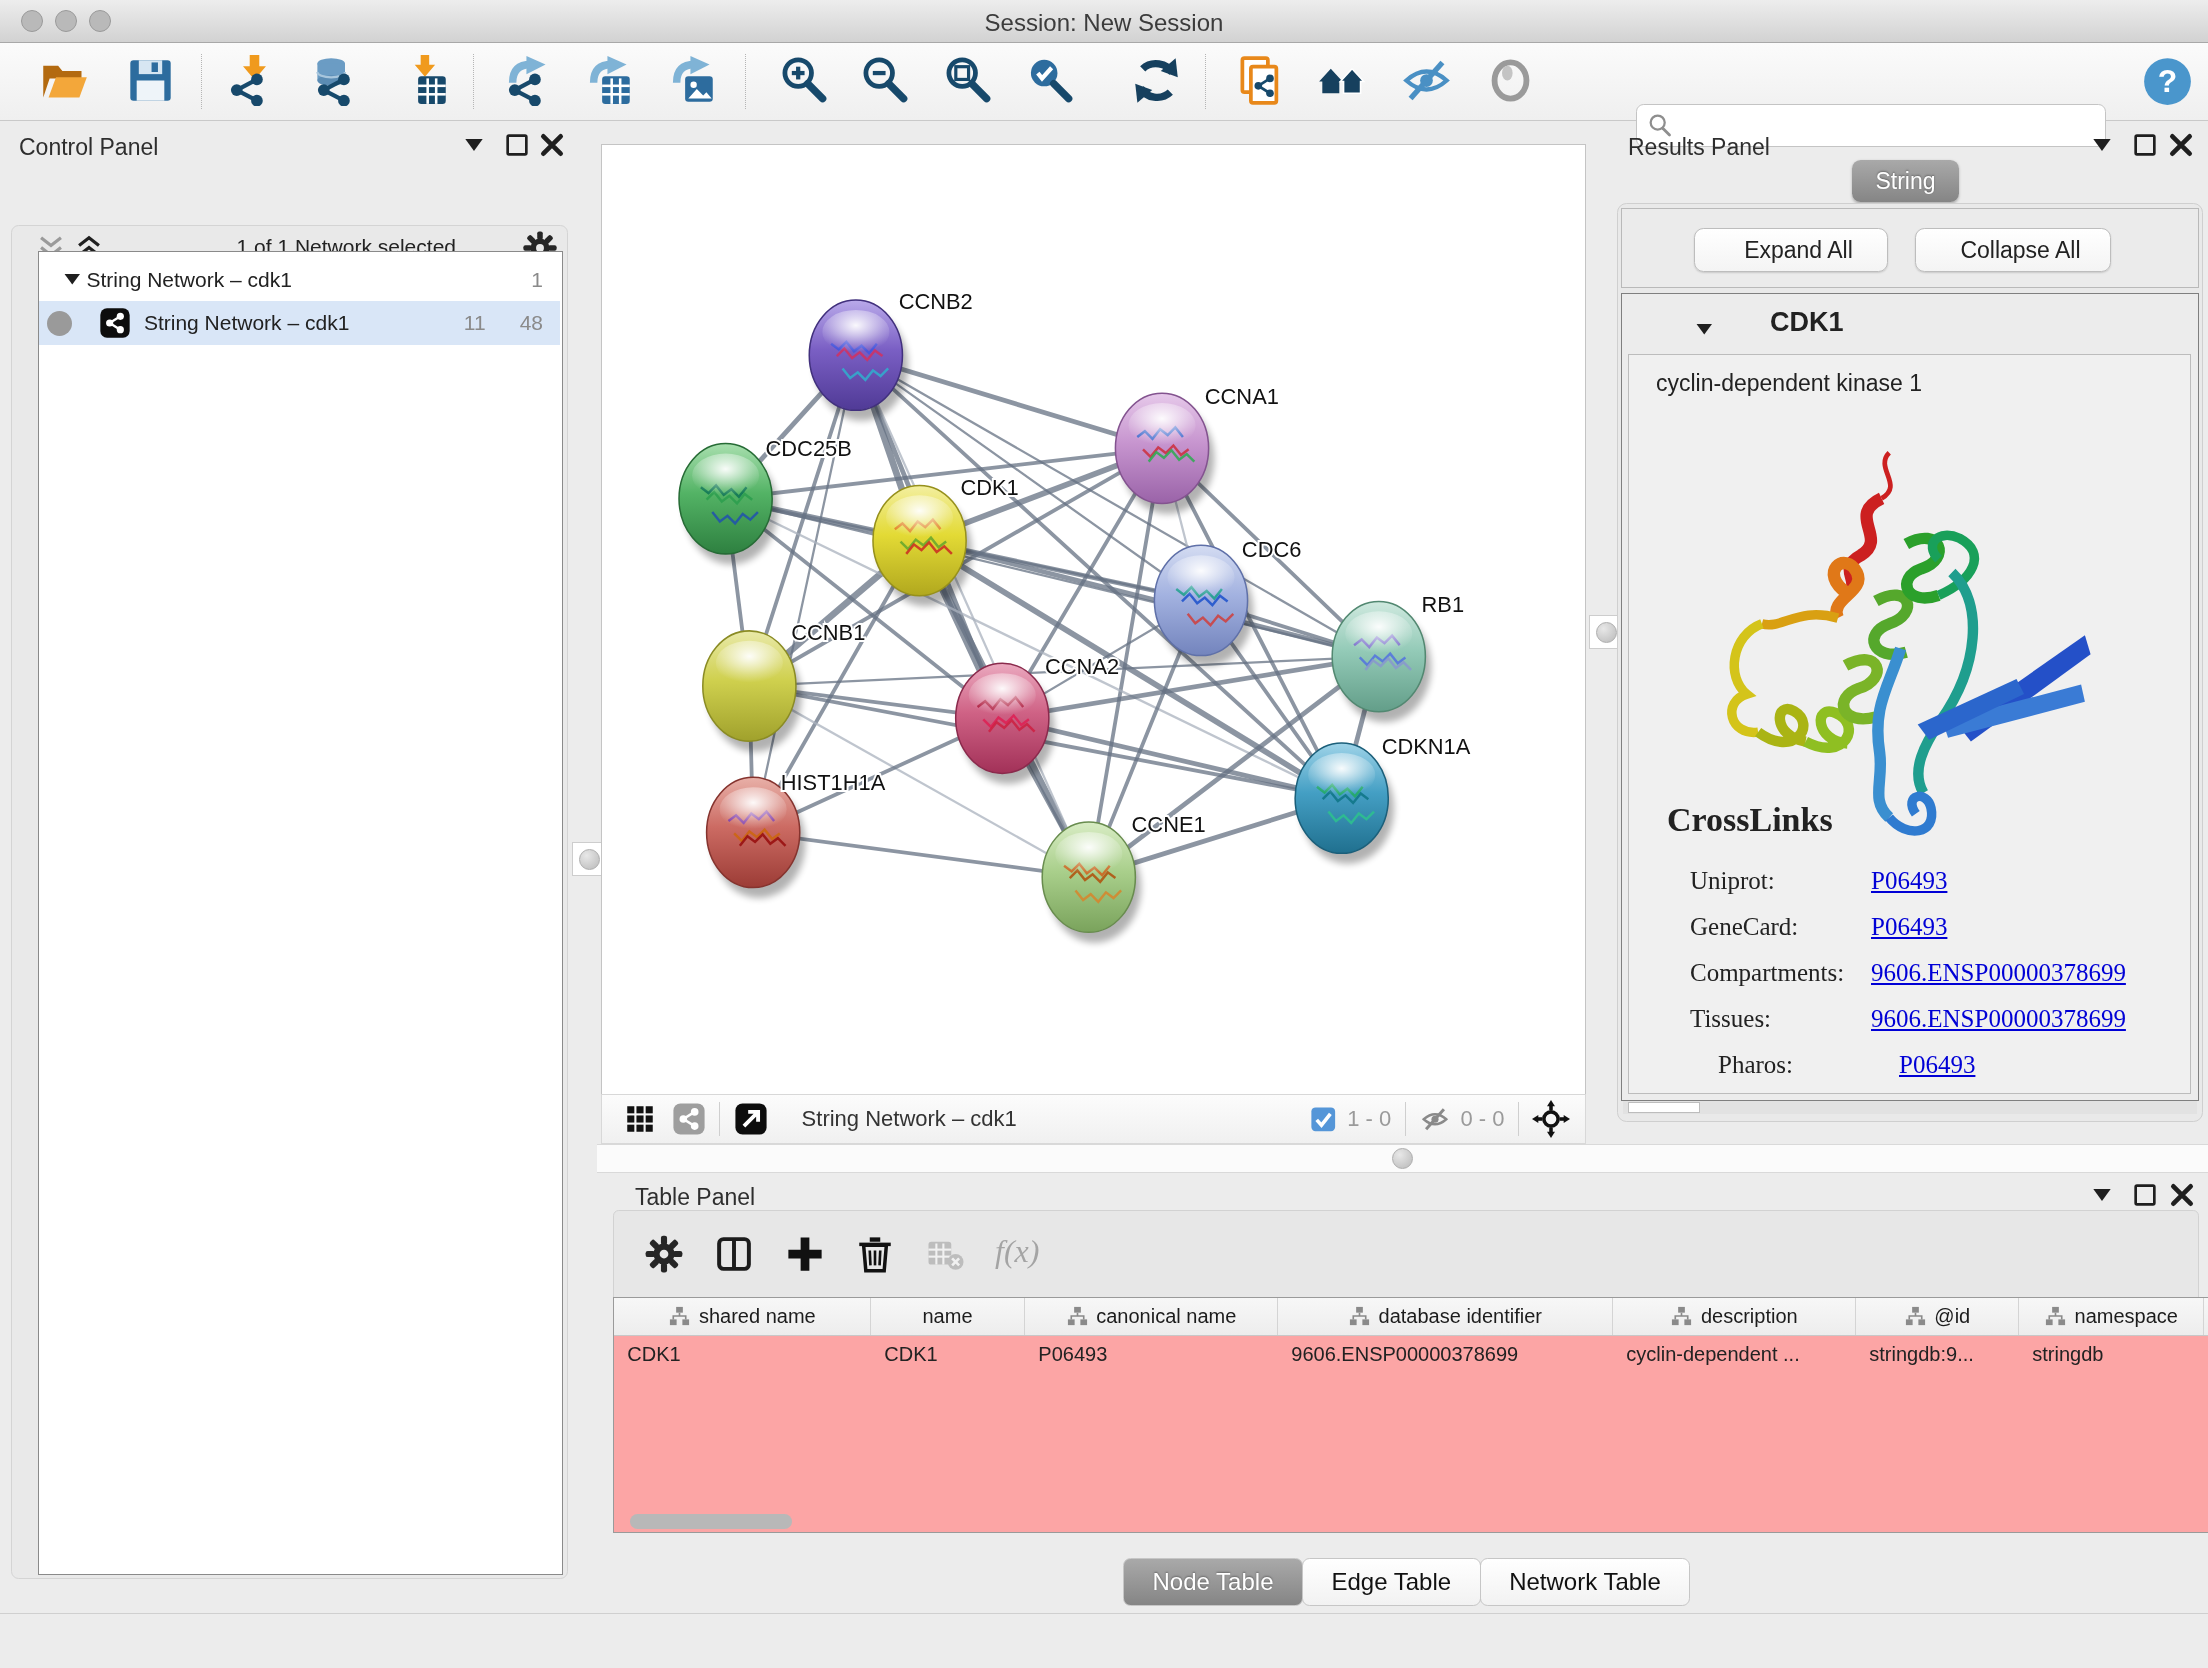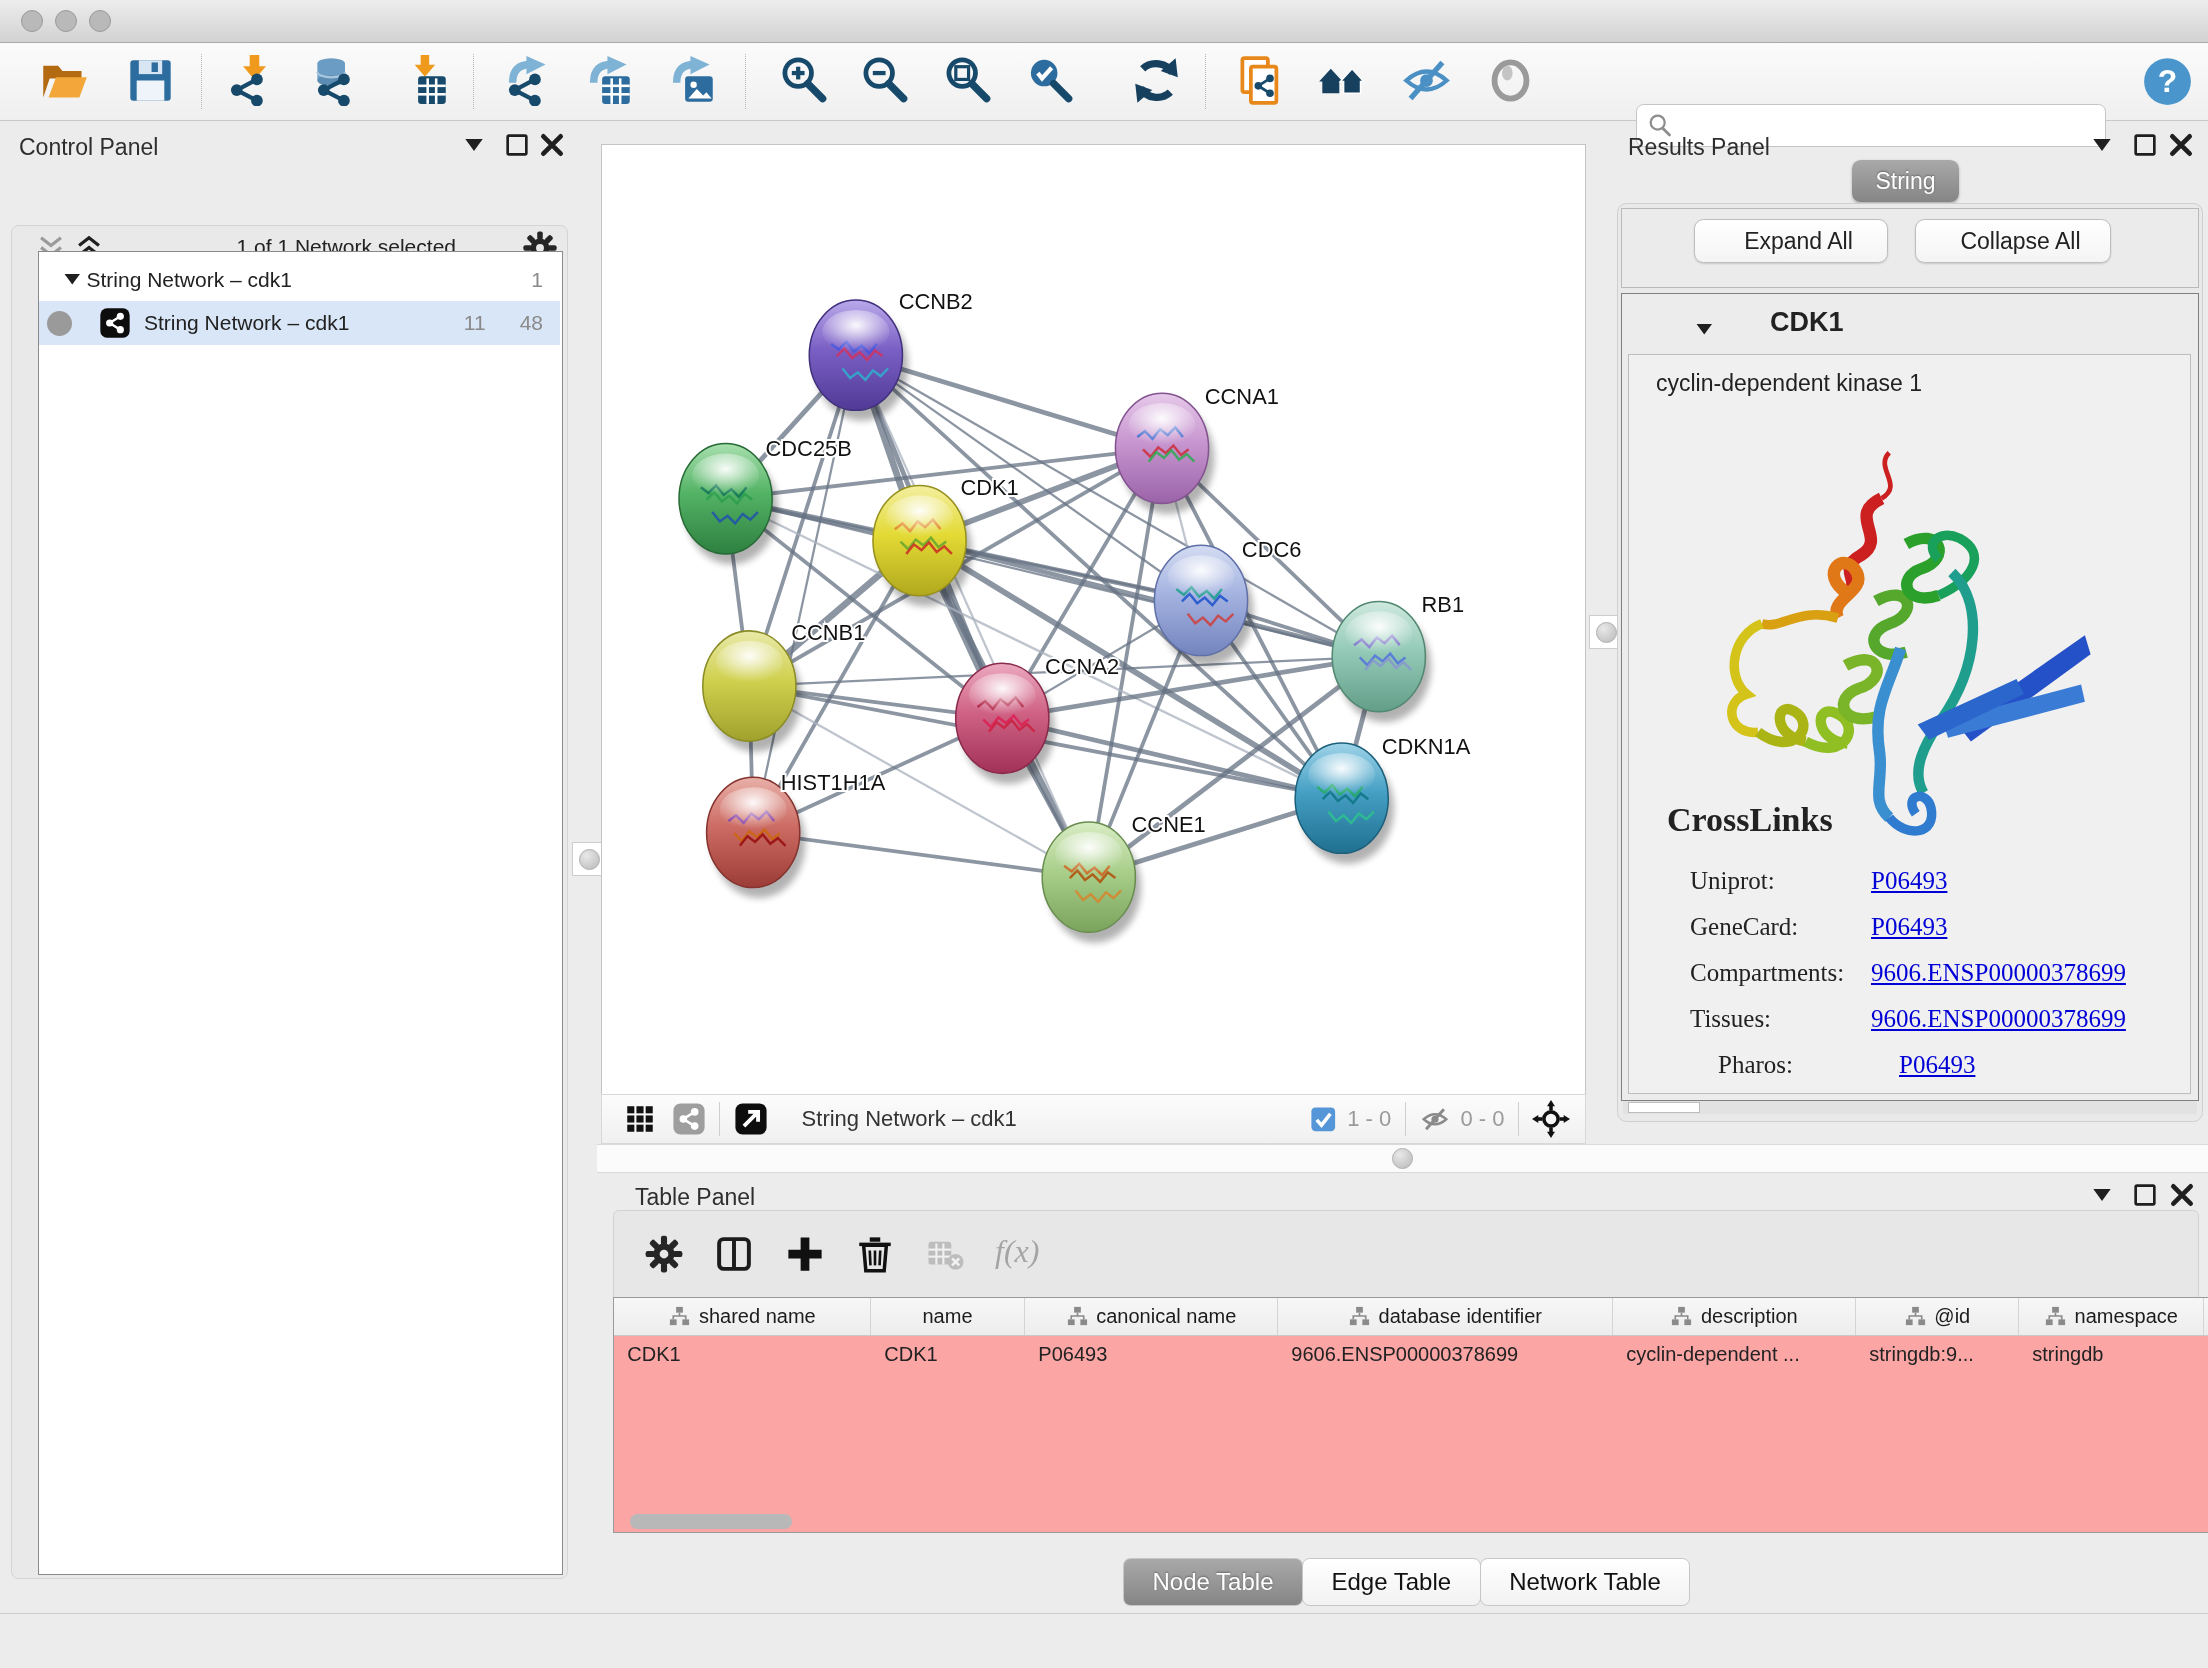--- a/index.html
+++ b/index.html
@@ -51,21 +51,21 @@
   .handlebox { width:34px; height:34px; background:#fff; border:1px solid #cdcdcd;
     display:flex; align-items:center; justify-content:center; cursor:pointer; }
   .handledot { width:21px; height:21px; border-radius:50%; background:radial-gradient(circle at 35% 30%,#e8e8e8,#b9b9b9); border:1px solid #adadad; }
   .hsplit { left:597px; top:1144px; width:1611px; height:28.5px; background:#fbfbfb;
     border-top:1px solid #d9d9d9; border-bottom:1px solid #d9d9d9; }
 
   
   .res-outer { left:1617px; top:203px; width:586px; height:919px; background:#e9e9e9;
     border:1px solid #cfcfcf; border-radius:9.5px; }
   .res-btnbox { left:1621px; top:208px; width:578px; height:80px; background:#ebebeb; border:1.9px solid #b9b9b9; }
-  .resbtn { top:10px; height:44px; background:linear-gradient(#ffffff,#f4f4f4); border:1px solid #bdbdbd;
+  .resbtn { top:19px; height:44px; background:linear-gradient(#ffffff,#f4f4f4); border:1px solid #bdbdbd;
     border-radius:9.5px; font-size:23px; display:flex; align-items:center; justify-content:center;
     cursor:pointer; box-shadow:0 1px 1.9px rgba(0,0,0,.15);padding-left:15px; }
   .cdk1box { left:1621px; top:293px; width:578px; height:808px; border:1.9px solid #7f7f7f; background:#ececec; }
   .cdk1content { left:1628px; top:354px; width:563px; height:740px; background:#f0f0f0; border:1px solid #bcbcbc; }
   .serif { font-family:"Liberation Serif","DejaVu Serif",serif; }
   .xlrow { font-size:25px; }
   .xlink { color:#0000d6; text-decoration:underline; cursor:pointer; }
   .res-scroll { left:1623px; top:1101px; width:574px; height:13.3px; background:#e2e2e2; }
   .res-thumb { left:1628px; top:1102px; width:72px; height:11.4px; background:#fff; border:1px solid #bdbdbd; }
 
@@ -89,20 +89,21 @@
 
   .ghost { color:#9a9a9a; }
 </style>
 </head>
 <body>
 
 <div class="abs titlebar">
   <div class="abs windot" style="left:21px"></div>
   <div class="abs windot" style="left:55px"></div>
   <div class="abs windot" style="left:89px"></div>
+  <div class="abs wintitle">Session: New Session</div>
 </div>
 
 <div class="abs toolbar" id="main-toolbar">
   <div class="abs searchbox">
     <span class="abs mag" id="search-mag">
         <svg viewBox="0 0 48 48" width="100%" height="100%">
           <circle cx="19" cy="17" r="12.5" fill="none" stroke="#8e8e8e" stroke-width="4"></circle>
           <line x1="28" y1="27" x2="40" y2="39" stroke="#8e8e8e" stroke-width="5" stroke-linecap="round"></line>
         </svg>
       </span>

